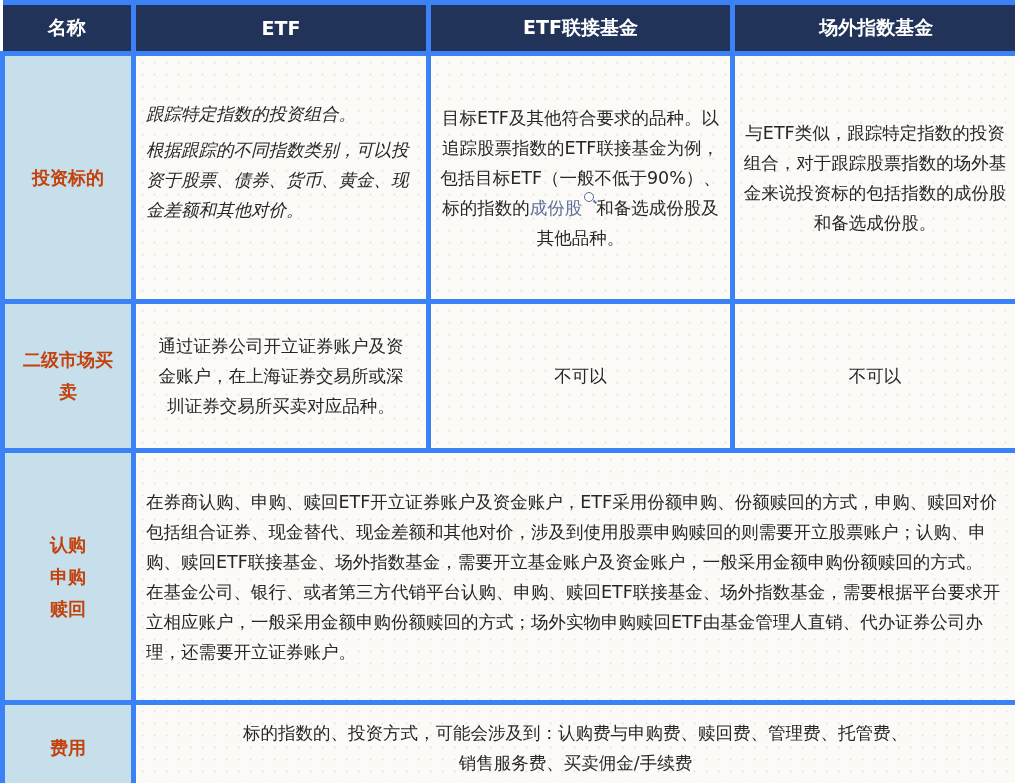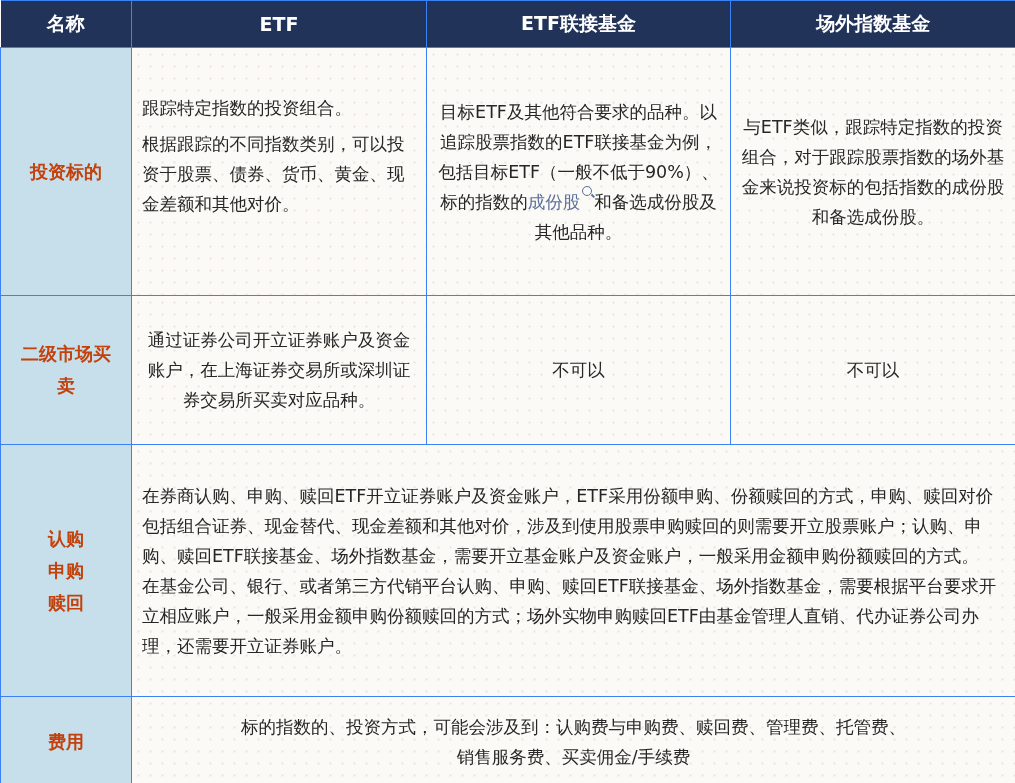--- a/index.html
+++ b/index.html
@@ -3,21 +3,21 @@
 <meta charset="utf-8">
 <style>
   html, body { margin: 0; padding: 0; background: #ffffff; }
   body { width: 1015px; height: 783px; overflow: hidden; font-family: "DejaVu Sans", "Liberation Sans", sans-serif; }
   table.cmp {
     border-collapse: collapse;
     width: 1015px;
     table-layout: fixed;
   }
   table.cmp td, table.cmp th {
-    border: 1px solid #3b82f6;
+    border: 5px solid #3b82f6;
     padding: 0;
     vertical-align: middle;
   }
   th.hd {
     background: #213359;
     color: #ffffff;
     font-weight: bold;
     font-size: 19px;
     height: 46px;
     text-align: center;
@@ -79,21 +79,21 @@
       <tr>
     <th class="hd">名称</th>
     <th class="hd">ETF</th>
     <th class="hd">ETF联接基金</th>
     <th class="hd">场外指数基金</th>
   </tr>
 
   <tr style="height:248px">
     <td class="rowlabel">投资标的</td>
     <td class="cell">
-      <div class="inner left" style="padding-bottom:40px;">
+      <div class="inner left" style="padding-bottom:40px;font-style:italic;">
         <div style="margin-bottom:6px;">跟踪特定指数的投资组合。</div>
         <div>根据跟踪的不同指数类别，可以投资于股票、债券、货币、黄金、现金差额和其他对价。</div>
       </div>
     </td>
     <td class="cell">
       <div class="inner center" style="padding:6px 6px;">
         <span>目标ETF及其他符合要求的品种。以追踪股票指数的ETF联接基金为例，包括目标ETF（一般不低于90%）、标的指数的</span><span class="link">成份股</span><span class="search-mark"></span><span>和备选成份股及其他品种。</span>
       </div>
     </td>
     <td class="cell">

